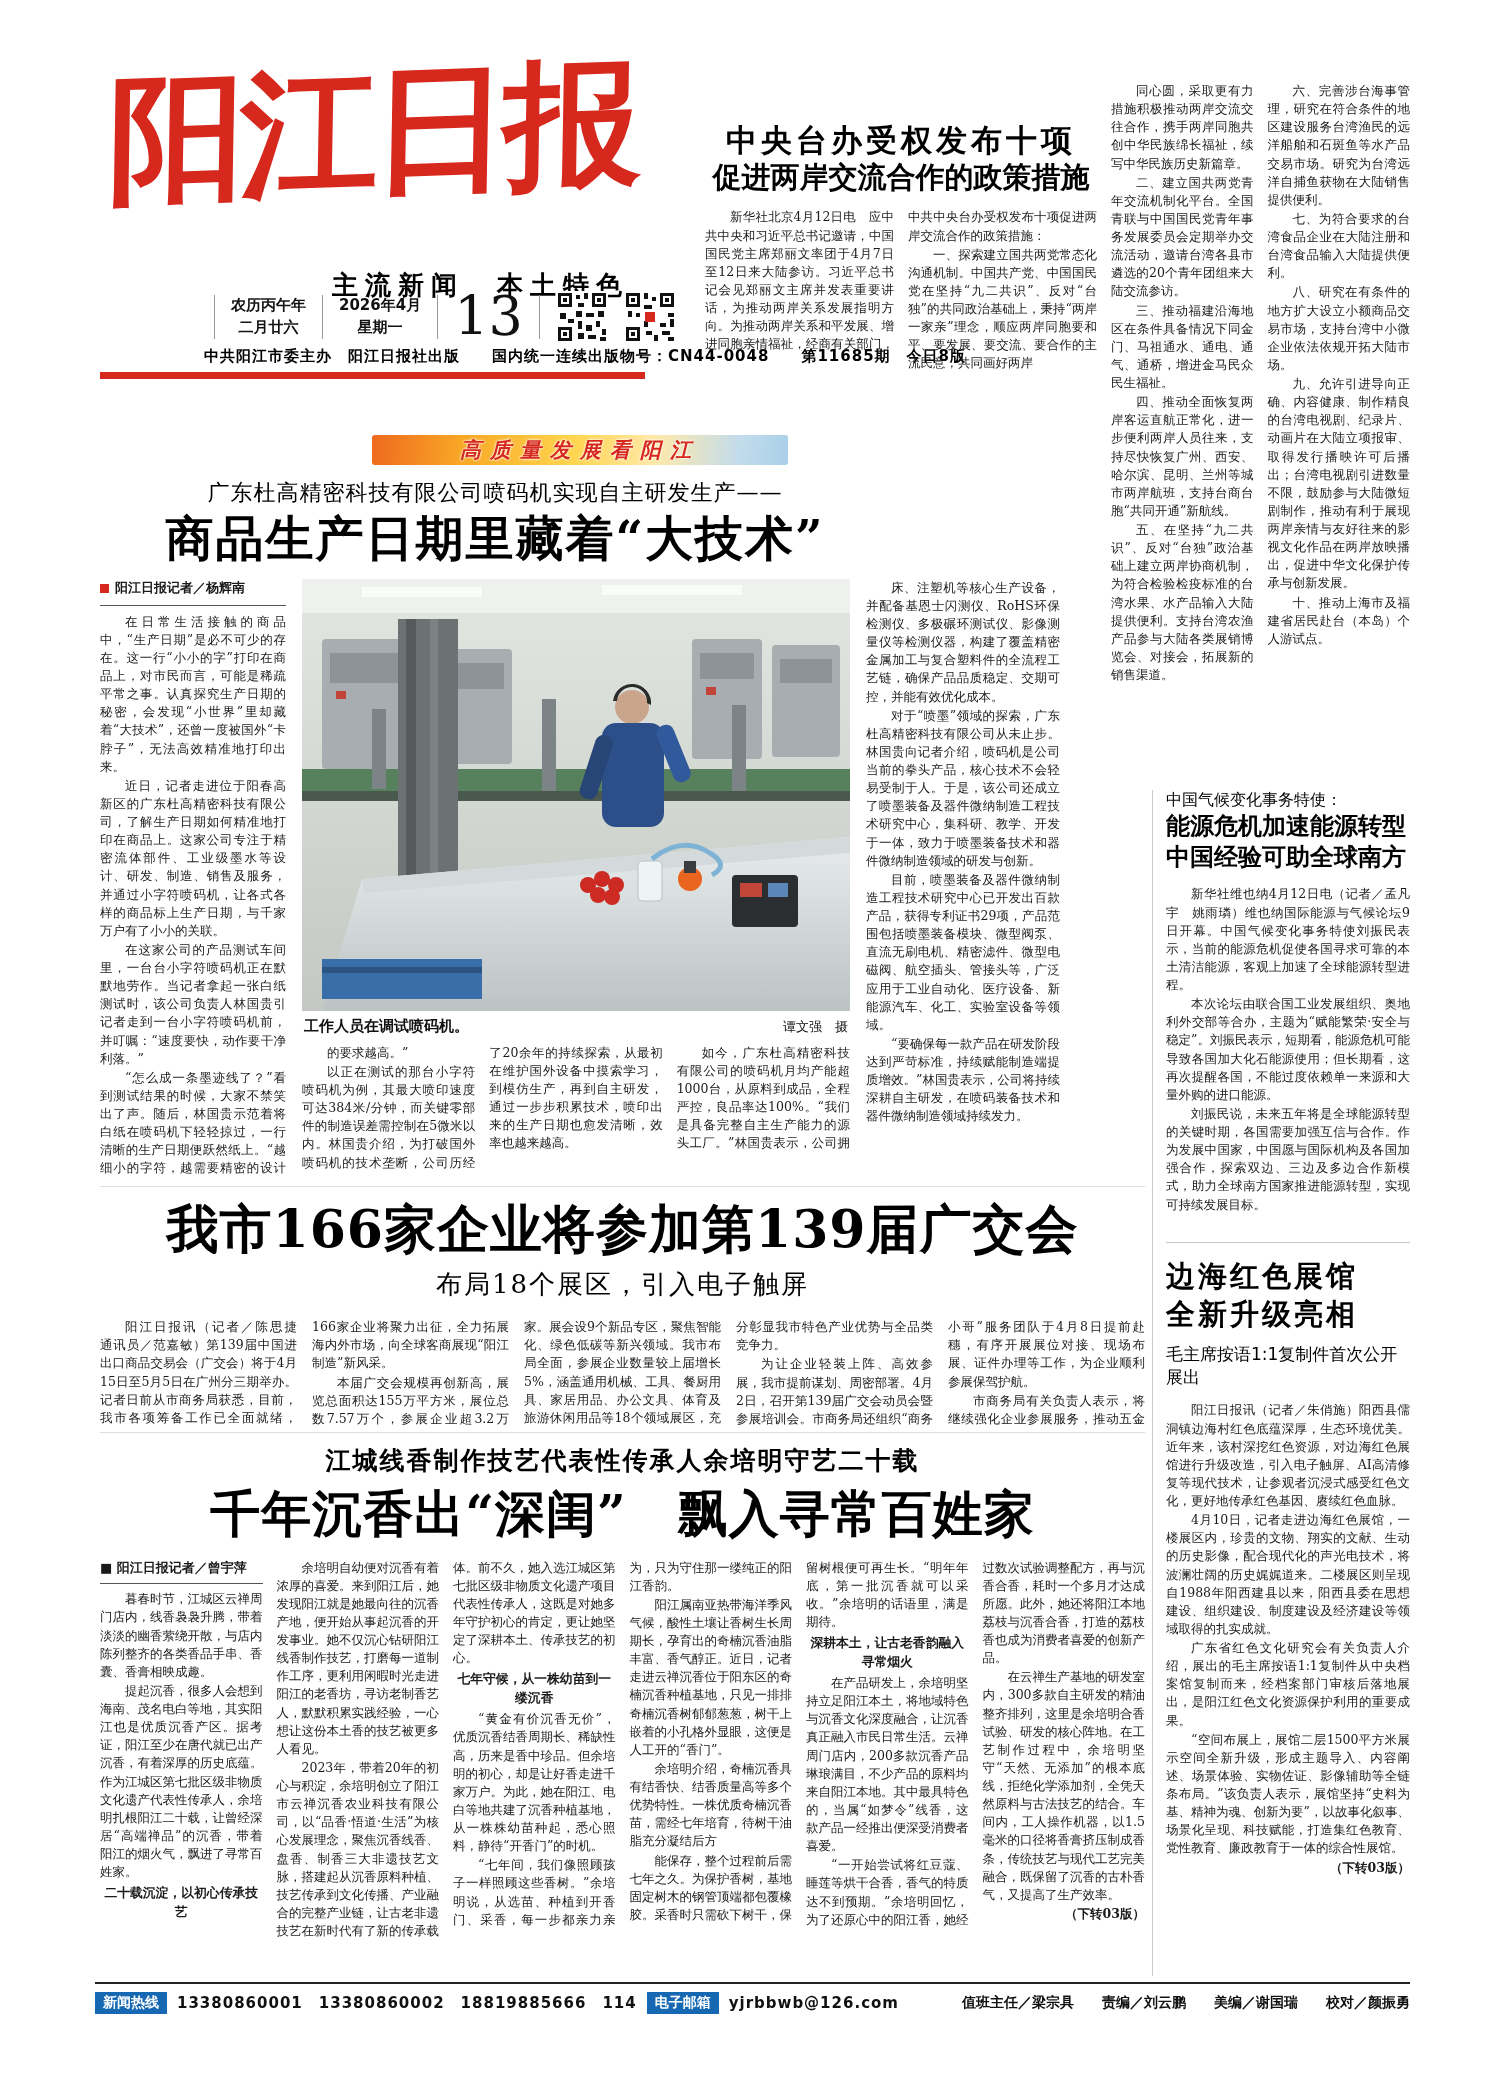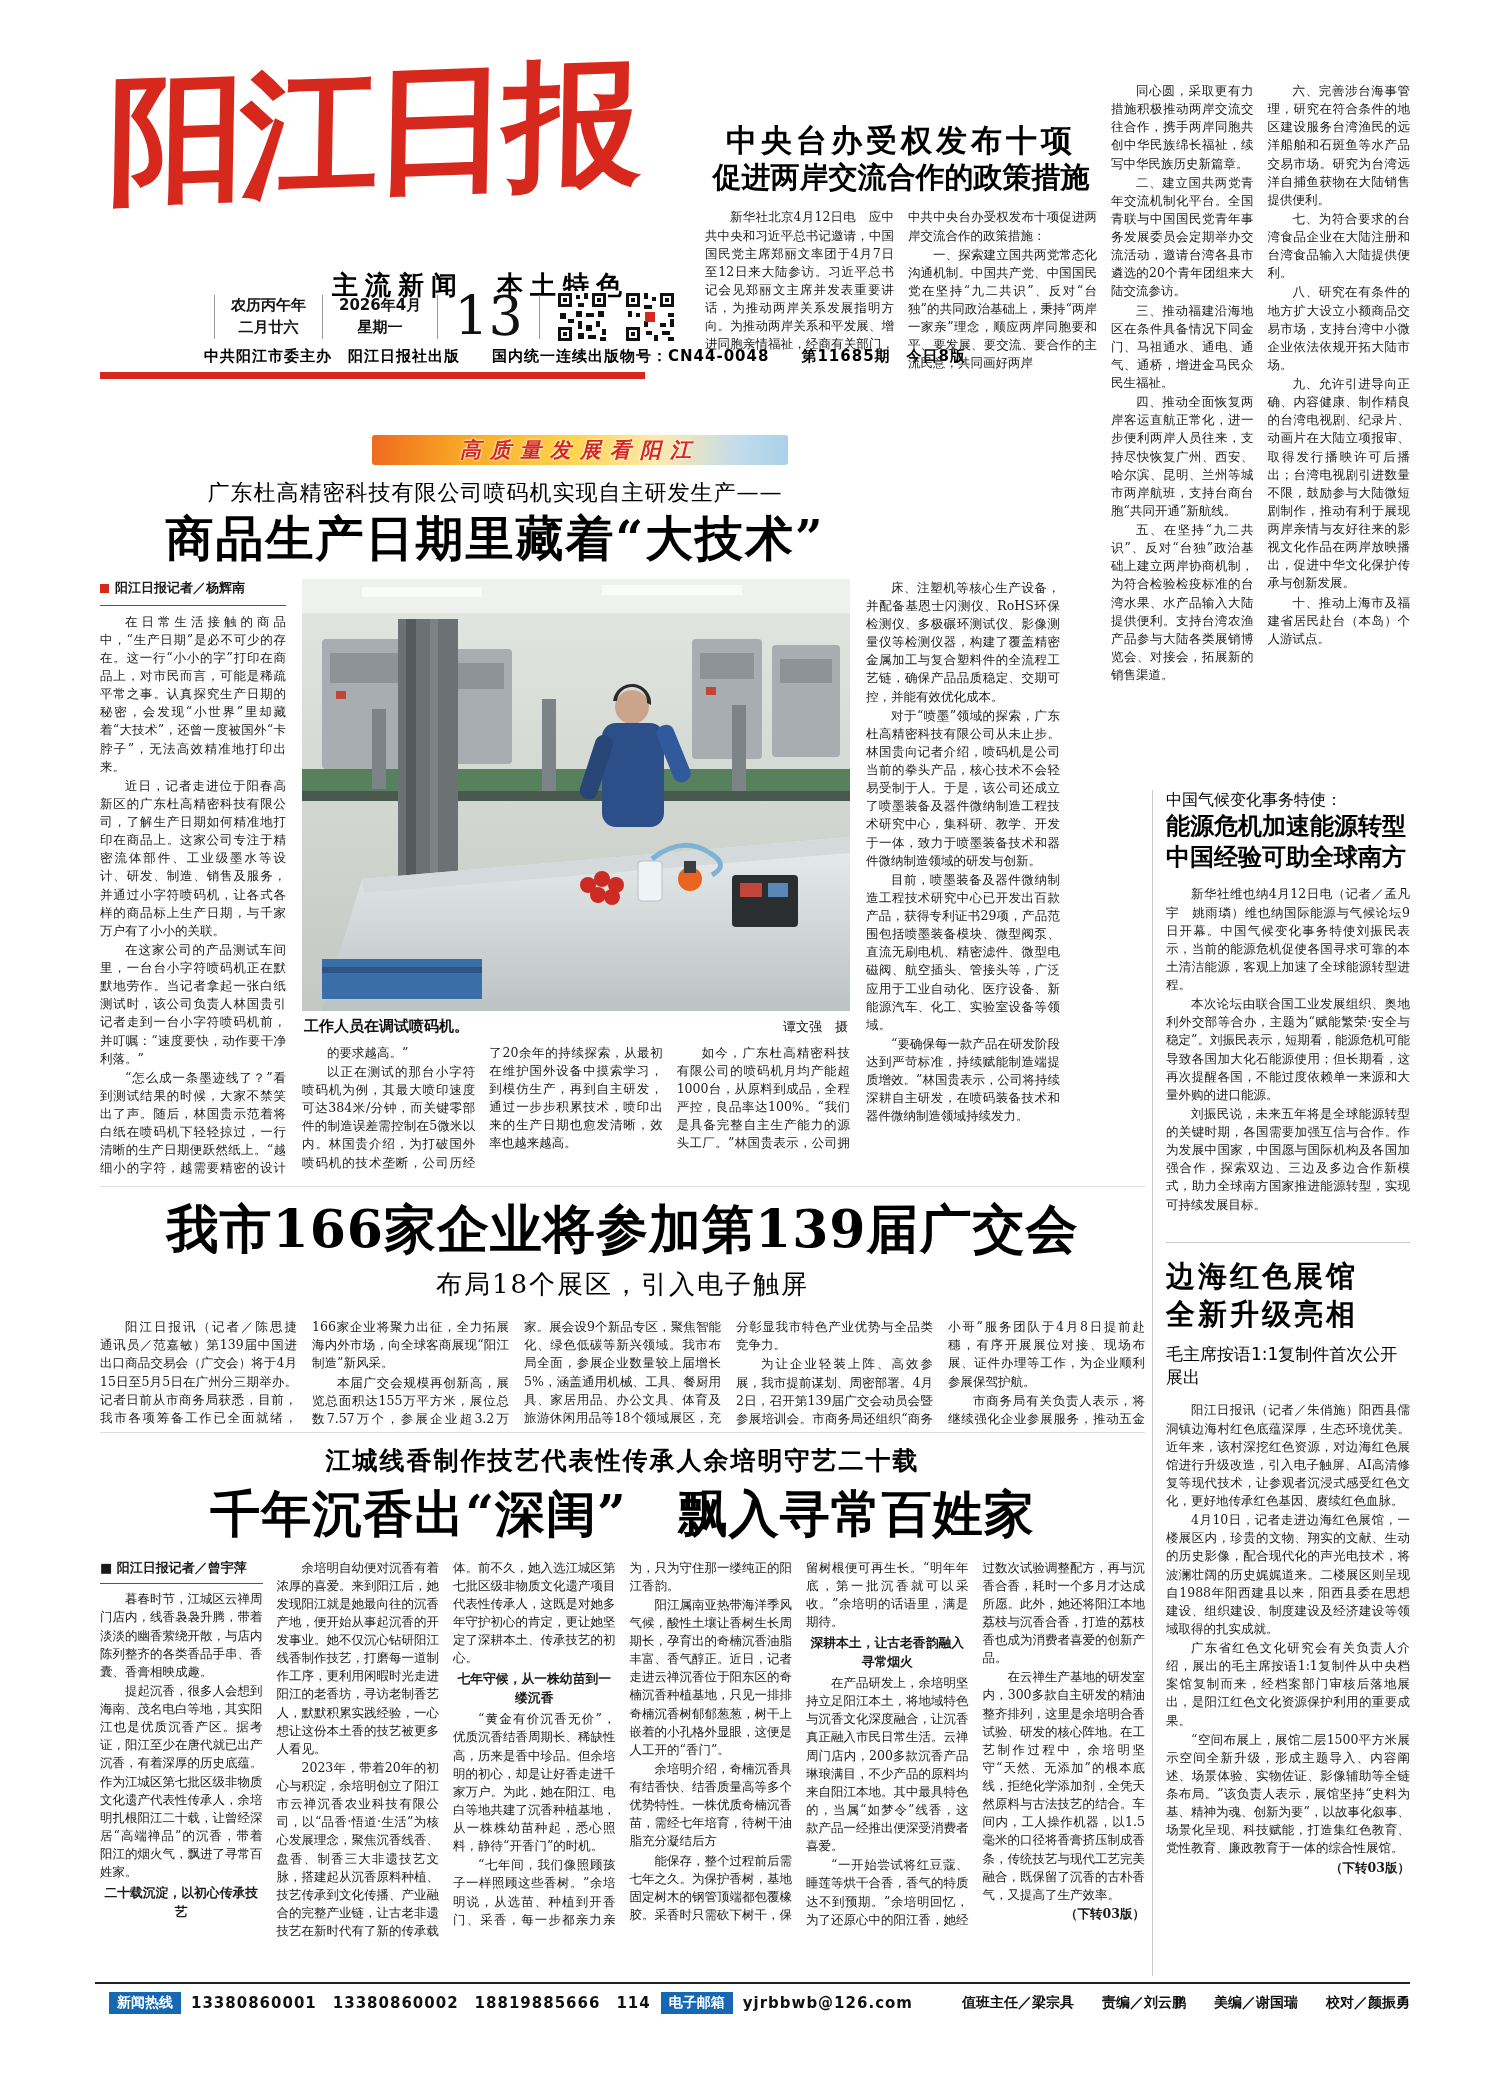--- a/index.html
+++ b/index.html
@@ -67,21 +67,21 @@
   .sb-headline{font-family:"DejaVu Sans",sans-serif;font-weight:bold;font-size:24px;line-height:1.3;color:#000;}
   .rh-headline{font-family:"DejaVu Sans",sans-serif;font-weight:bold;font-size:29px;line-height:1.3;letter-spacing:3px;color:#000;}
   .rh-subhead{font-size:17px;font-family:"DejaVu Sans",sans-serif;margin-top:10px;color:#000;}
   .sb-body{margin-top:12px;}
   .divider-v{width:1px;background:#c9c9c9;}
   .divider-h{height:1px;background:#c9c9c9;}
   .rule-light{height:1px;background:#ddd;}
   
   .footer-rule{height:2px;background:#222;}
   .footer{display:flex;justify-content:space-between;align-items:center;font-family:"DejaVu Sans",sans-serif;}
-  .f-left{display:flex;align-items:center;gap:10px;margin-left:14px;}
+  .f-left{display:flex;align-items:center;gap:10px;}
   .badge{background:#1668b3;color:#fff;font-size:14px;font-weight:bold;padding:2px 8px;}
   .f-num{font-size:15px;font-weight:bold;letter-spacing:1px;}
   .f-staff{font-size:14px;font-weight:bold;}
 </style>
 </head>
 <body>
 
 <div class="page">
 
   <div class="abs" style="left:108px;top:62px;">

